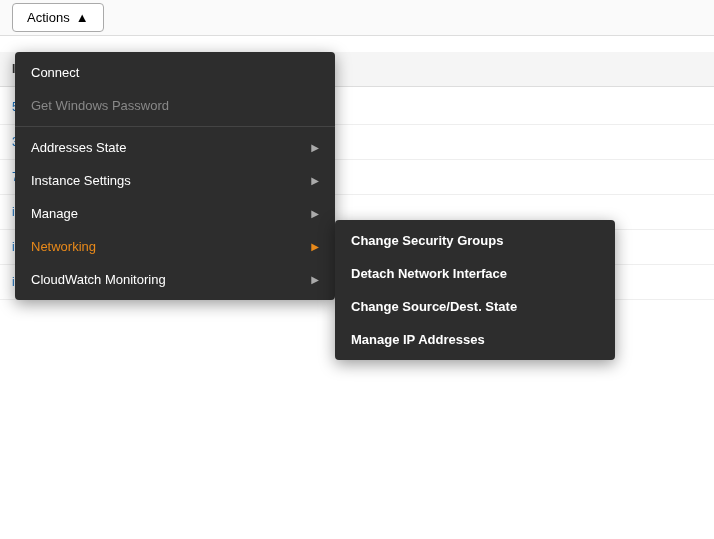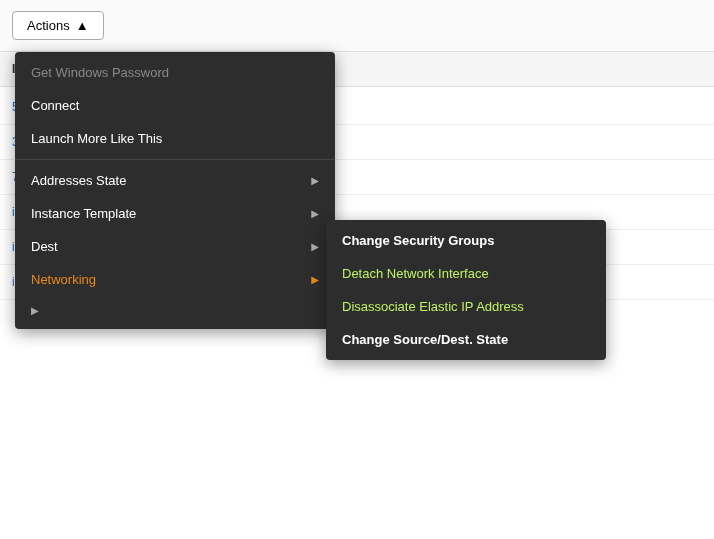--- a/index.html
+++ b/index.html
@@ -14,21 +14,21 @@
     }
 
     
     .table-area {
       position: absolute;
       top: 0; left: 0; right: 0; bottom: 0;
       background: #fff;
     }
 
     .toolbar {
-      height: 52px;
+      height: 36px;
       background: #fafafa;
       border-bottom: 1px solid #ddd;
       display: flex;
       align-items: center;
       padding: 0 12px;
       gap: 8px;
     }
 
     .actions-btn {
       background: #fff;
@@ -133,36 +133,36 @@
     }
 
     .menu-item.active .chevron {
       color: #e8891a;
     }
 
     
     .submenu {
       position: absolute;
       top: 220px;
-      left: 326px;
+      left: 335px;
       width: 280px;
       background: #2d2d2d;
       border-radius: 4px;
       box-shadow: 0 4px 16px rgba(0,0,0,0.4);
       z-index: 101;
       padding: 4px 0;
     }
 
     .submenu .menu-item {
       font-weight: 600;
     }
 
     .submenu .menu-item.disabled {
-      font-weight: normal;
-      color: #bef264;
+      font-weight: bold;
+      color: #ffffff;
     }
   </style>
 </head>
 <body>
 
 <div class="table-area">
   <div class="toolbar">
     <button class="actions-btn">
       <span>Actions</span>
       <span>▲</span>
@@ -200,57 +200,55 @@
       <div class="table-cell type"></div>
     </div>
     <div class="table-row">
       <div class="table-cell">i-0df0f993</div>
       <div class="table-cell type"></div>
     </div>
   </div>
 </div>
 
 <div class="dropdown-menu">
+  <div class="menu-item">
+    <span>Connect</span>
+  </div>
   <div class="menu-item disabled">
     <span>Get Windows Password</span>
   </div>
-  <div class="menu-item">
-    <span>Connect</span>
-  </div>
-  <div class="menu-item">
-    <span>Launch More Like This</span>
-  </div>
   <div class="menu-divider"></div>
   <div class="menu-item">
     <span>Addresses State</span>
     <span class="chevron">▶</span>
   </div>
   <div class="menu-item">
-    <span>Instance Template</span>
-    <span class="chevron">▶</span>
-  </div>
-  <div class="menu-item">
-    <span>Dest</span>
+    <span>Instance Settings</span>
+    <span class="chevron">▶</span>
+  </div>
+  <div class="menu-item">
+    <span>Manage</span>
     <span class="chevron">▶</span>
   </div>
   <div class="menu-item active">
     <span>Networking</span>
     <span class="chevron">▶</span>
   </div>
   <div class="menu-item">
+    <span>CloudWatch Monitoring</span>
     <span class="chevron">▶</span>
   </div>
 </div>
 
 <div class="submenu">
   <div class="menu-item">
     <span>Change Security Groups</span>
   </div>
   <div class="menu-item disabled">
     <span>Detach Network Interface</span>
   </div>
-  <div class="menu-item disabled">
-    <span>Disassociate Elastic IP Address</span>
-  </div>
   <div class="menu-item">
     <span>Change Source/Dest. State</span>
   </div>
+  <div class="menu-item">
+    <span>Manage IP Addresses</span>
+  </div>
 </div>
 
 </body></html>

